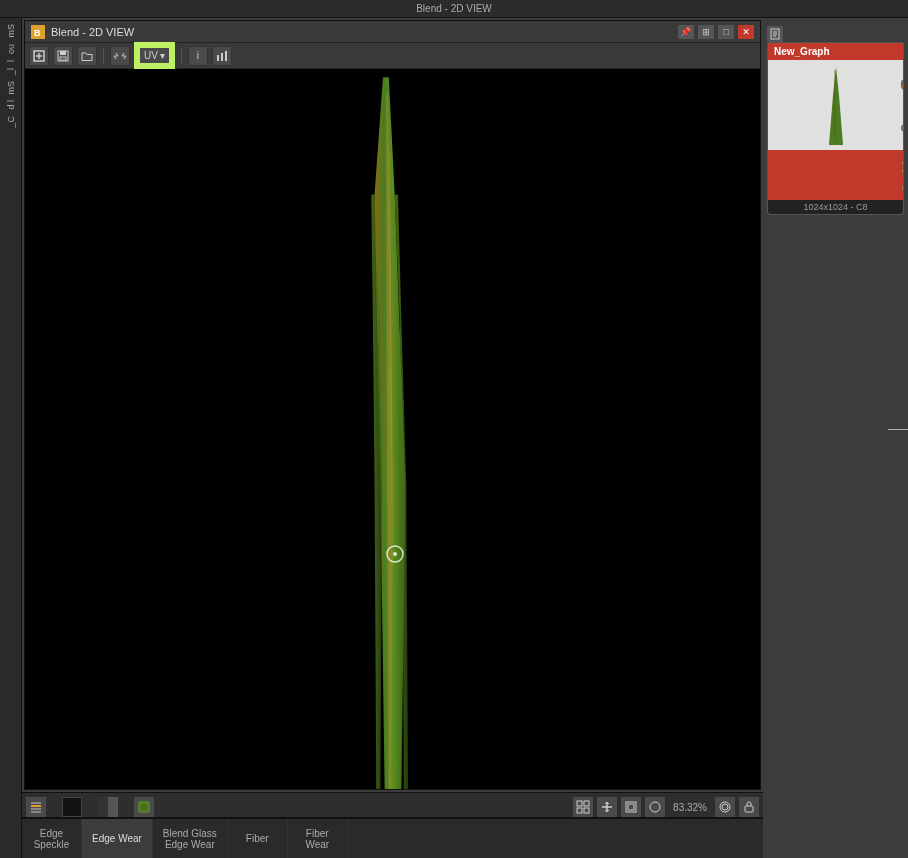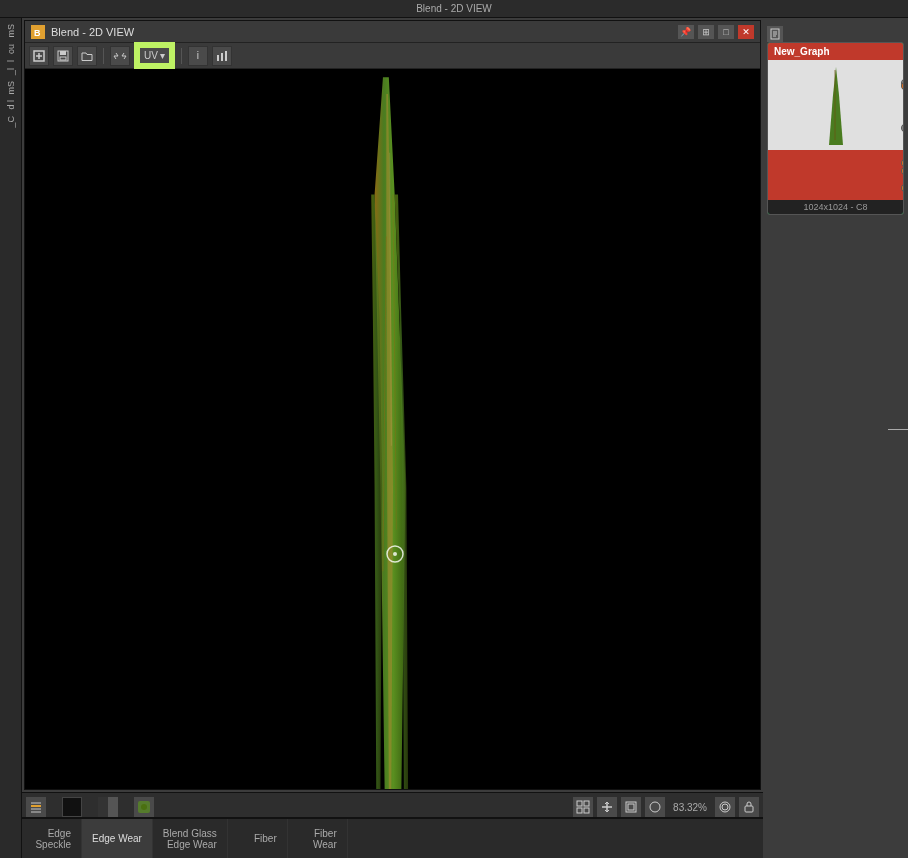--- a/index.html
+++ b/index.html
@@ -238,21 +238,21 @@
       background: #2a2a2a;
       display: flex;
       align-items: stretch;
       border-top: 1px solid #111;
       overflow: hidden;
     }
     .tab-item {
       padding: 2px 10px;
       display: flex;
       flex-direction: column;
-      align-items: flex-end;
+      align-items: center;
       justify-content: center;
       cursor: pointer;
       font-size: 10px;
       color: #aaa;
       border-right: 1px solid #333;
       background: #2a2a2a;
       min-width: 60px;
     }
     .tab-item.active {
       background: #3c3c3c;

